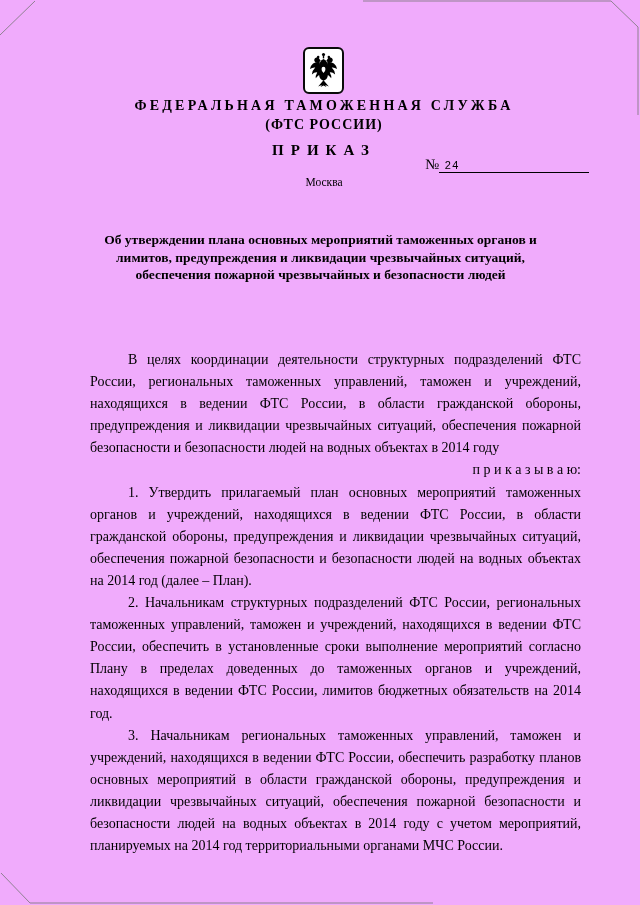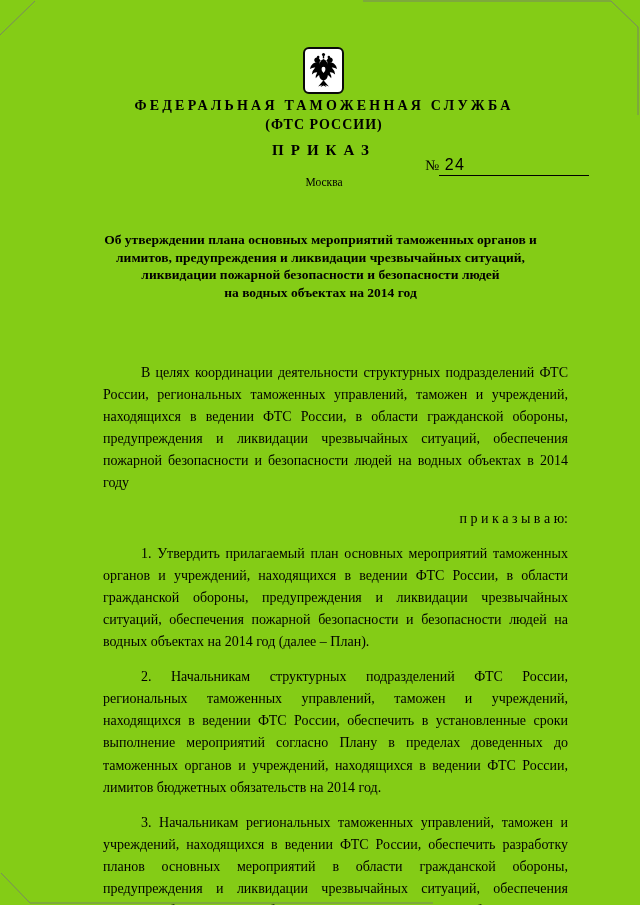--- a/index.html
+++ b/index.html
@@ -6,21 +6,21 @@
   body {
     width: 640px; height: 905px;
     background: #ffffff;
     color: #000;
     font-family: "Liberation Serif", serif;
     -webkit-font-smoothing: antialiased;
   }
   .page {
     position: relative;
     width: 640px; height: 905px;
-    background: #84cc16;
+    background: #f0abfc;
     overflow: hidden;
   }
   
   .corner-marks { position: absolute; left: 0; top: 0; pointer-events: none; }
 
   .emblem {
     position: absolute; left: 303px; top: 47px;
     width: 41px; height: 47px;
     border: 2px solid #0a0a0a;
     border-radius: 6px;
@@ -66,21 +66,21 @@
     position: absolute; left: 425px; top: 156px;
     font-size: 14.5px;
     font-family: "Liberation Serif", serif;
   }
   .number-underline {
     display: inline-block;
     width: 144px;
     border-bottom: 1.5px solid #000;
     padding: 0 0 1px 6px;
     font-family: "Liberation Sans", sans-serif;
-    font-size: 16px; letter-spacing: 1.2px;
+    font-size: 11px; letter-spacing: 1.2px;
     vertical-align: baseline;
   }
   .city {
     position: absolute; left: 0; top: 176px; width: 648px;
     text-align: center;
     font-size: 11.5px;
   }
 
   .doc-title {
     position: absolute; left: 72px; top: 231px; width: 497px;
@@ -89,21 +89,21 @@
     line-height: 17.6px;
   }
 
   .body-text {
     position: absolute; left: 90px; top: 349px; width: 491px;
     font-size: 14px;
     line-height: 22.1px;
     text-align: justify;
   }
   .body-text p {
-    margin: 13px;
+    margin: 0;
     text-indent: 38px;
   }
   .decree-word {
     text-indent: 0;
     text-align: right;
   }
 </style>
 </head>
 <body>
 
@@ -146,22 +146,21 @@
   <div class="doc-type">ПРИКАЗ</div>
 
   <div class="number-block">
     <span>№</span><span class="number-underline">24</span>
   </div>
   <div class="city">Москва</div>
 
   <div class="doc-title">
     <div>Об утверждении плана основных мероприятий таможенных органов и</div>
     <div>лимитов, предупреждения и ликвидации чрезвычайных ситуаций,</div>
-    <div>ликвидации пожарной безопасности и безопасности людей</div>
-    <div>на водных объектах на 2014 год</div>
+    <div>обеспечения пожарной чрезвычайных и безопасности людей</div>
   </div>
 
   <div class="body-text">
     <p>В целях координации деятельности структурных подразделений ФТС России, региональных таможенных управлений, таможен и учреждений, находящихся в ведении ФТС России, в области гражданской обороны, предупреждения и ликвидации чрезвычайных ситуаций, обеспечения пожарной безопасности и безопасности людей на водных объектах в 2014 году</p>
     <p class="decree-word">п р и к а з ы в а ю:</p>
     <p>1. Утвердить прилагаемый план основных мероприятий таможенных органов и учреждений, находящихся в ведении ФТС России, в области гражданской обороны, предупреждения и ликвидации чрезвычайных ситуаций, обеспечения пожарной безопасности и безопасности людей на водных объектах на 2014 год (далее – План).</p>
     <p>2. Начальникам структурных подразделений ФТС России, региональных таможенных управлений, таможен и учреждений, находящихся в ведении ФТС России, обеспечить в установленные сроки выполнение мероприятий согласно Плану в пределах доведенных до таможенных органов и учреждений, находящихся в ведении ФТС России, лимитов бюджетных обязательств на 2014 год.</p>
     <p>3. Начальникам региональных таможенных управлений, таможен и учреждений, находящихся в ведении ФТС России, обеспечить разработку планов основных мероприятий в области гражданской обороны, предупреждения и ликвидации чрезвычайных ситуаций, обеспечения пожарной безопасности и безопасности людей на водных объектах в 2014 году с учетом мероприятий, планируемых на 2014 год территориальными органами МЧС России.</p>
   </div>
 

